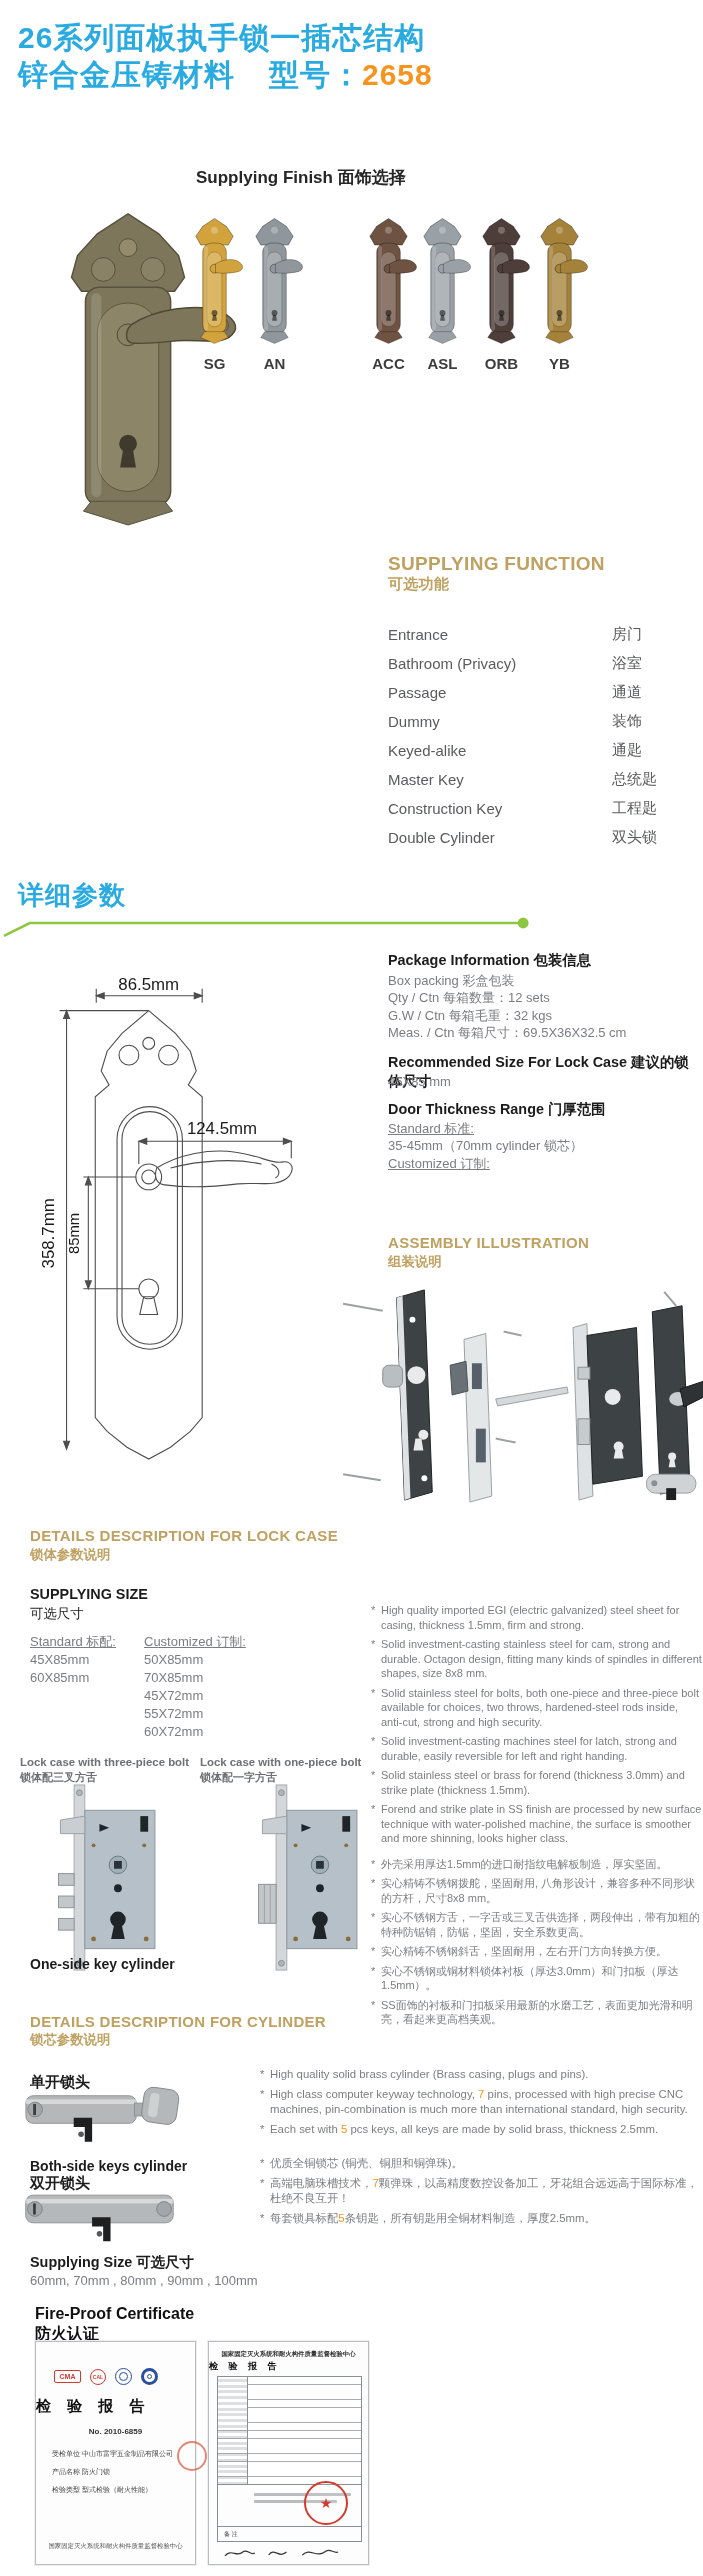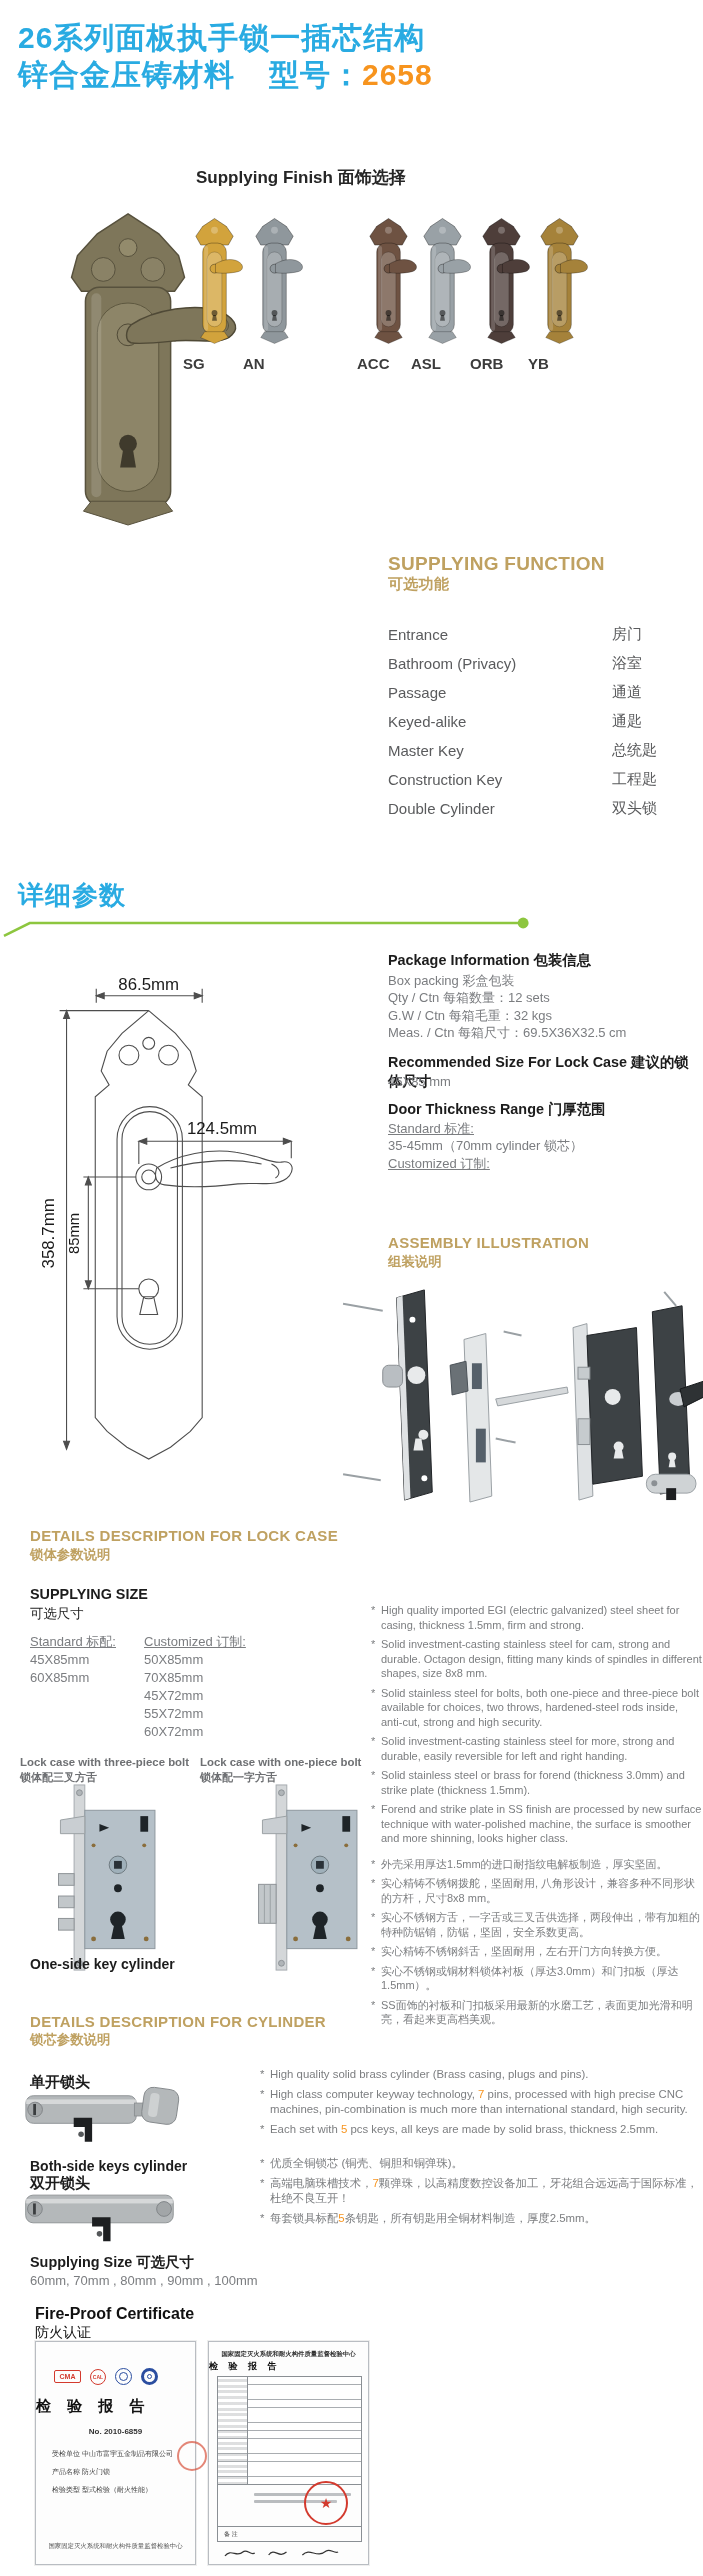--- a/index.html
+++ b/index.html
@@ -9,21 +9,21 @@
 .title-line{font-size:30px;font-weight:bold;color:#29abe2;letter-spacing:1px;white-space:nowrap}
 .title-model{color:#f7941e}
 .sec-black{font-weight:bold;color:#262626;font-size:17px}
 .gold-h{font-weight:bold;color:#bfa161;font-size:15px;letter-spacing:0.3px}
 .gold-h.big{font-size:19px}
 .gold-sub{font-weight:bold;color:#bfa161;font-size:13.4px}
 .blk-h{font-weight:bold;color:#1c1c1c;font-size:14.4px}
 .blk-sub{font-weight:normal;color:#1c1c1c;font-size:13.4px}
 .grey{color:#7b7d80;font-size:13px}
 .u{text-decoration:underline}
-.finish-item{width:63px;text-align:left}
+.finish-item{width:63px;text-align:center}
 .swatch{width:63px;height:131px;color:var(--c,#999)}
 .finish-code{font-weight:bold;font-size:15px;color:#3c3c3c;margin-top:6px}
 .fn-row{display:flex;height:29px;align-items:center;font-size:15px;color:#5a5b5d}
 .fn-en{width:224px}
 .details-title{font-size:26px;color:#29abe2;font-weight:bold;letter-spacing:1px}
 .bullets{width:331px}
 .bullet{position:relative;padding-left:10px;margin-bottom:5px;font-size:11px;line-height:1.32;color:#7c7e80}
 .bullet::before{content:"* ";position:absolute;left:0;top:0}
 .hl{color:#f7941e}
 .cap-en{font-size:11.4px;color:#6e7073;font-weight:bold}
@@ -138,20 +138,24 @@
       </div>
     <div class="fn-row">
         <span class="fn-en">Bathroom (Privacy)</span>
         <span>浴室</span>
       </div>
     <div class="fn-row">
         <span class="fn-en">Passage</span>
         <span>通道</span>
       </div>
     <div class="fn-row">
+        <span class="fn-en">Dummy</span>
+        <span>装饰</span>
+      </div>
+    <div class="fn-row">
         <span class="fn-en">Keyed-alike</span>
         <span>通匙</span>
       </div>
     <div class="fn-row">
         <span class="fn-en">Master Key</span>
         <span>总统匙</span>
       </div>
     <div class="fn-row">
         <span class="fn-en">Construction Key</span>
         <span>工程匙</span>
@@ -340,21 +344,21 @@
       <circle cx="126" cy="160" r="2.5" fill="#8a6d3b"></circle>
     <rect x="34" y="104" width="18" height="40" fill="#c2c7ca" stroke="#8d9296"></rect>
     <line x1="40" y1="104" x2="40" y2="144" stroke="#9aa0a4"></line>
       <line x1="46" y1="104" x2="46" y2="144" stroke="#9aa0a4"></line>
   </svg>
 
   <div class="abs bullets" style="left:371px;top:1603px">
     <div class="bullet">High quality imported EGI (electric galvanized) steel sheet for casing, thickness 1.5mm, firm and strong.</div>
     <div class="bullet">Solid investment-casting stainless steel for cam, strong and durable. Octagon design, fitting many kinds of spindles in different shapes, size 8x8 mm.</div>
     <div class="bullet">Solid stainless steel for bolts, both one-piece and three-piece bolt available for choices, two throws, hardened-steel rods inside, anti-cut, strong and high security.</div>
-    <div class="bullet">Solid investment-casting stainless steel for more, strong and durable, easily reversible for left and right handing.</div>
+    <div class="bullet">Solid investment-casting machines steel for latch, strong and durable, easily reversible for left and right handing.</div>
     <div class="bullet">Solid stainless steel or brass for forend (thickness 3.0mm) and strike plate (thickness 1.5mm).</div>
     <div class="bullet">Forend and strike plate in SS finish are processed by new surface technique with water-polished machine, the surface is smoother and more shinning, looks higher class.</div>
     <div style="height:6px"></div>
     <div class="bullet">外壳采用厚达1.5mm的进口耐指纹电解板制造，厚实坚固。</div>
     <div class="bullet">实心精铸不锈钢拨舵，坚固耐用, 八角形设计，兼容多种不同形状的方杆，尺寸8x8 mm。</div>
     <div class="bullet">实心不锈钢方舌，一字舌或三叉舌供选择，两段伸出，带有加粗的特种防锯销，防锯，坚固，安全系数更高。</div>
     <div class="bullet">实心精铸不锈钢斜舌，坚固耐用，左右开门方向转换方便。</div>
     <div class="bullet">实心不锈钢或铜材料锁体衬板（厚达3.0mm）和门扣板（厚达1.5mm）。</div>
     <div class="bullet">SS面饰的衬板和门扣板采用最新的水磨工艺，表面更加光滑和明亮，看起来更高档美观。</div>
   </div>
@@ -397,21 +401,21 @@
     <div class="bullet" style="font-size:11.4px"><span>High quality solid brass cylinder (Brass casing, plugs and pins).</span><span class="hl"></span><span></span></div>
     <div class="bullet" style="font-size:11.4px"><span>High class computer keyway technology, </span><span class="hl">7</span><span> pins, processed with high precise CNC machines, pin-combination is much more than international standard, high security.</span></div>
     <div class="bullet" style="font-size:11.4px"><span>Each set with </span><span class="hl">5</span><span> pcs keys, all keys are made by solid brass, thickness 2.5mm.</span></div>
     <div style="height:14px"></div>
     <div class="bullet" style="font-size:11.4px"><span>优质全铜锁芯 (铜壳、铜胆和铜弹珠)。</span><span class="hl"></span><span></span></div>
     <div class="bullet" style="font-size:11.4px"><span>高端电脑珠槽技术，</span><span class="hl">7</span><span>颗弹珠，以高精度数控设备加工，牙花组合远远高于国际标准，杜绝不良互开！</span></div>
     <div class="bullet" style="font-size:11.4px"><span>每套锁具标配</span><span class="hl">5</span><span>条钥匙，所有钥匙用全铜材料制造，厚度2.5mm。</span></div>
   </div>
 
   <div class="abs" style="left:35px;top:2305px;font-size:16px;font-weight:bold;color:#111">Fire-Proof Certificate</div>
-  <div class="abs" style="left:35px;top:2324px;font-size:14px;font-weight:normal;color:#111">防火认证</div>
+  <div class="abs" style="left:35px;top:2324px;font-size:16px;font-weight:bold;color:#111">防火认证</div>
 
   <div class="cert-box" style="left:35px;top:2341px">
     <div class="abs" style="left:18px;top:26px;display:flex;gap:9px;align-items:center">
       <div class="logo-cma">CMA</div>
       <div class="logo-cal">CAL</div>
       <div class="stamp-blue"></div>
       <div class="stamp-blue" style="border-width:3px"></div>
     </div>
     <div class="cert-title abs" style="left:0;width:100%;top:55px;font-size:15px">检 验 报 告</div>
     <div class="abs" style="left:0;width:100%;top:85px;text-align:center;font-size:8px;font-weight:bold;color:#333">No. 2010-6859</div>

